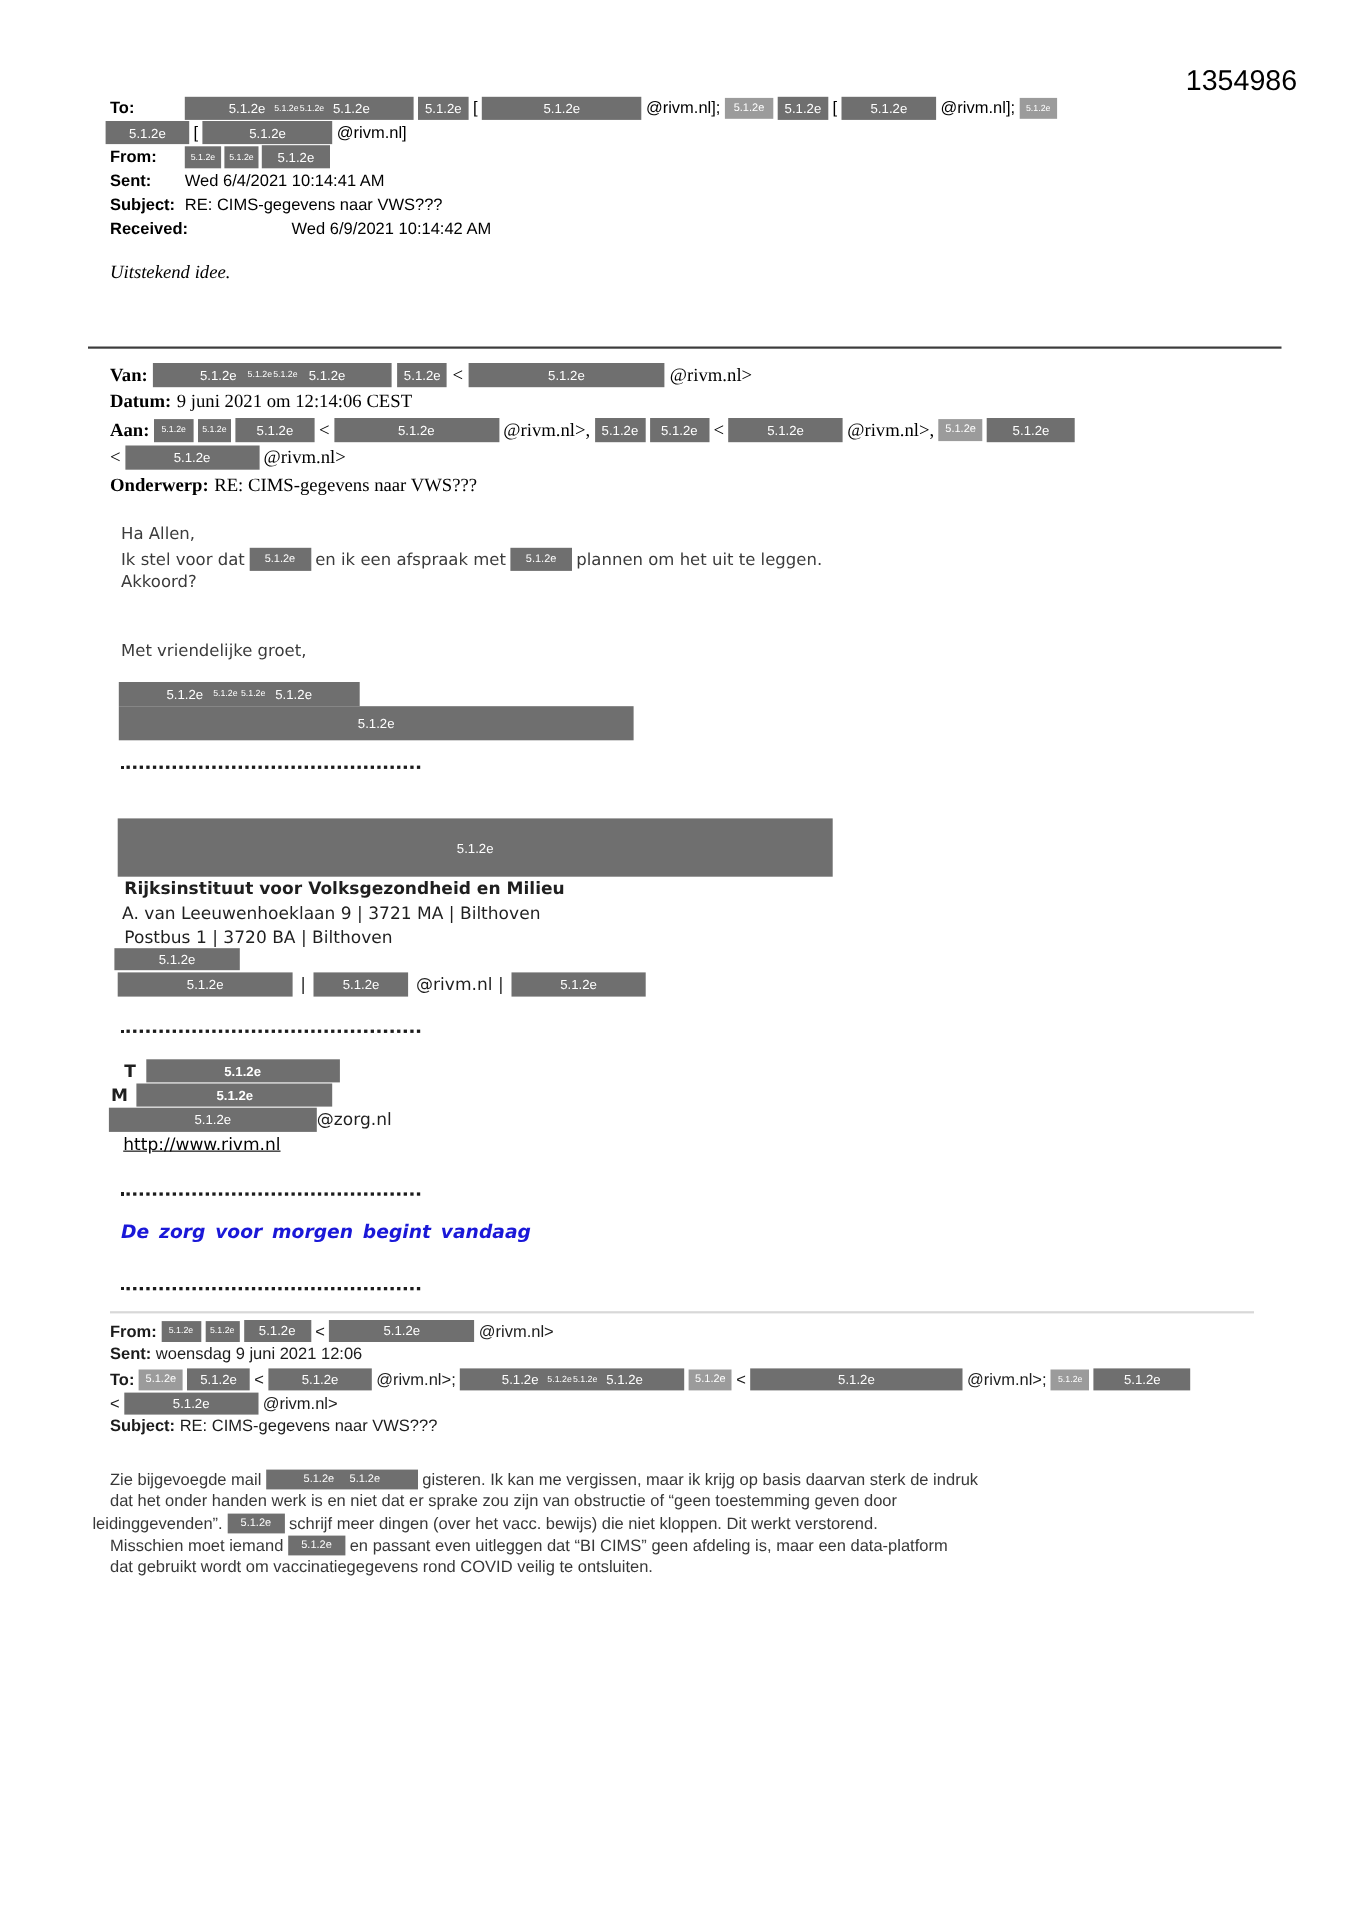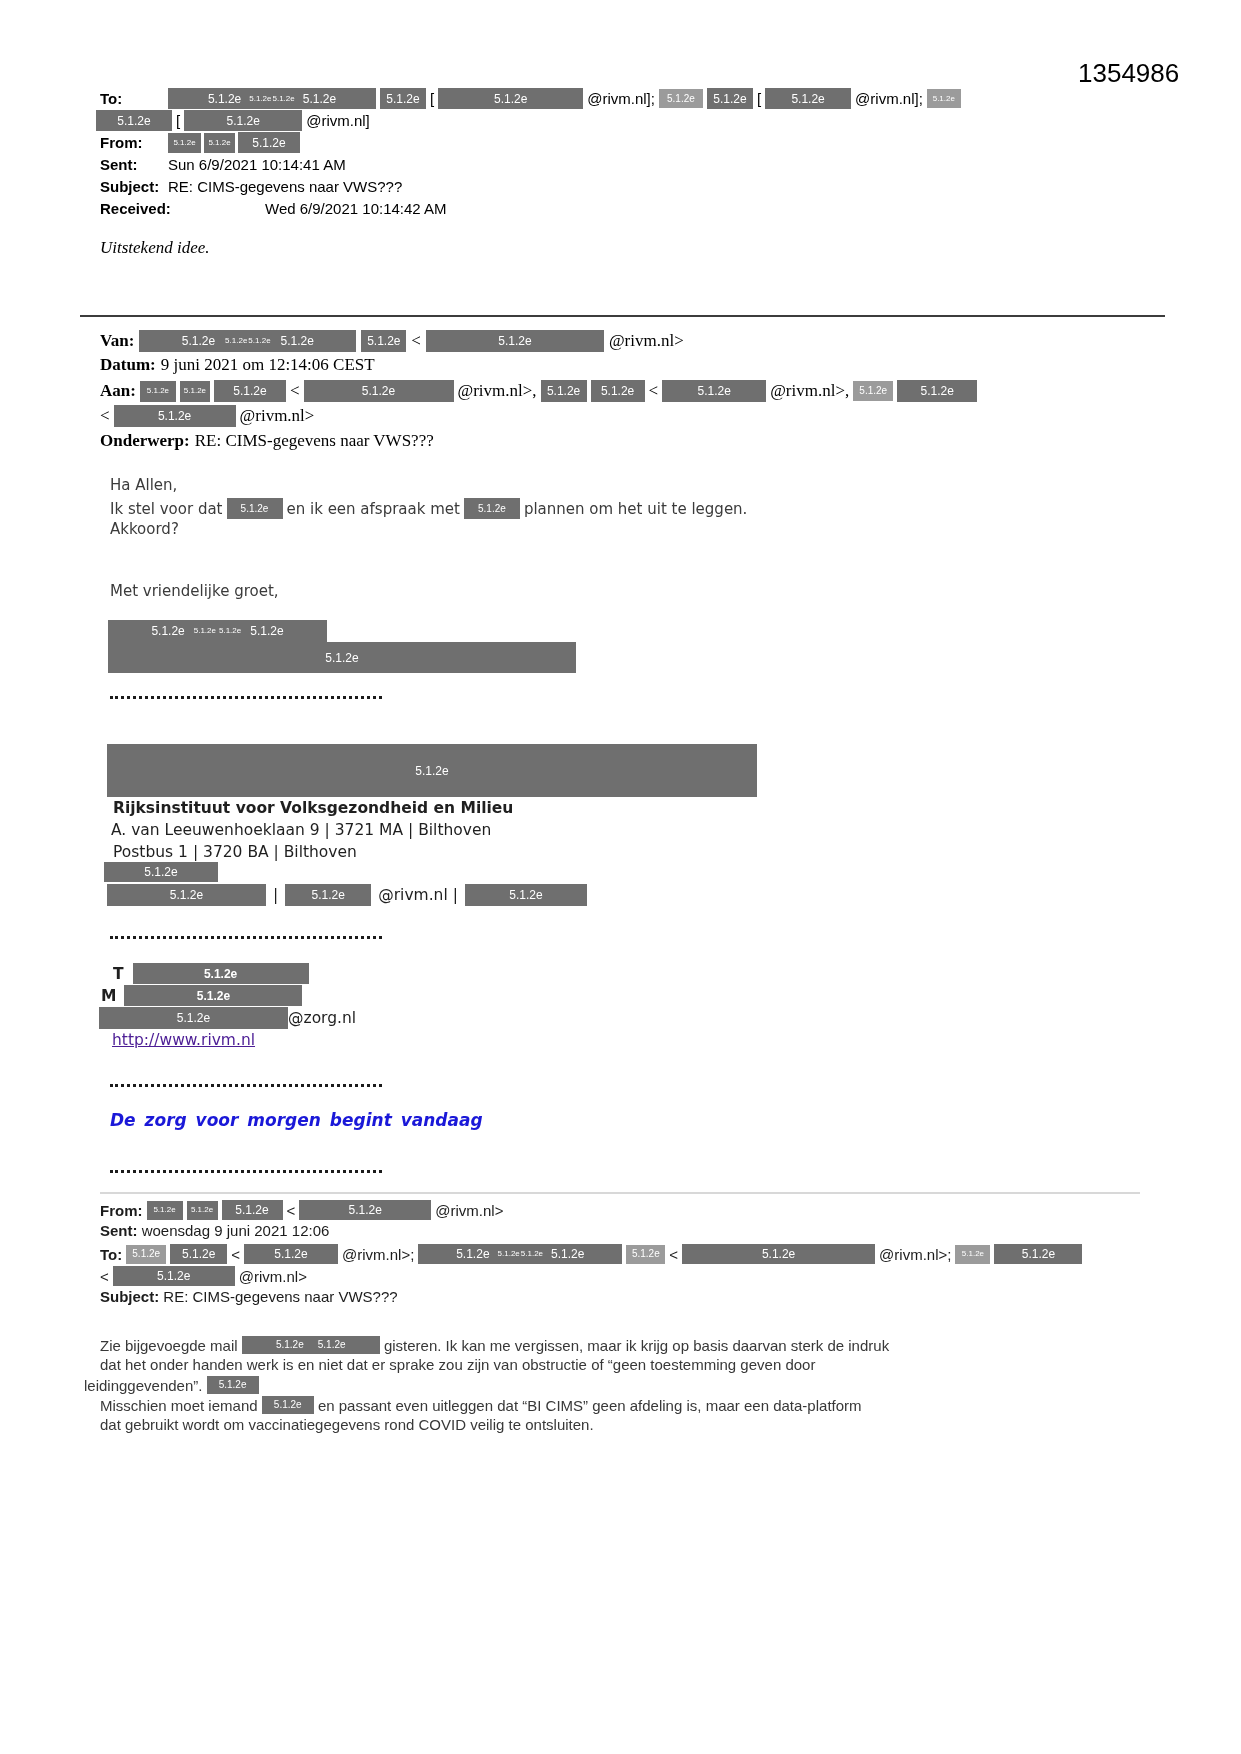--- a/index.html
+++ b/index.html
@@ -20,21 +20,21 @@
   .rdx .rl{font-size:12px;}
   .rdx .rt{font-size:8px;}
   .rdx .rm{font-size:10px;}
   .dv{width:1px;height:70%;background:#fff;display:inline-block;flex:0 0 auto;}
 
   .dots{position:absolute;width:272px;height:0;border-top:3px dotted #1b1b1b;}
   .hr1{position:absolute;left:80px;top:315px;width:1085px;height:0;border-top:2px solid #3c3c3c;}
   .hr2{position:absolute;left:100px;top:1192px;width:1040px;height:0;border-top:2px solid #d8d8d8;}
 
   .pagenum{position:absolute;left:1078px;top:58px;font-family:"Liberation Sans",sans-serif;font-size:26px;color:#000;}
-  .link{font-family:"DejaVu Sans",sans-serif;font-size:15.5px;color:#4c1d95;text-decoration:underline;}
+  .link{font-family:"DejaVu Sans",sans-serif;font-size:15.5px;color:#000000;text-decoration:underline;}
   .slogan{font-family:"DejaVu Sans",sans-serif;font-size:17px;font-weight:bold;font-style:italic;color:#1a18d8;word-spacing:3px;}
   .org{font-family:"DejaVu Sans",sans-serif;font-size:15.5px;color:#1f1f1f;}
 </style>
 </head>
 <body>
 
 <div id="page">
 
   <div class="pagenum">1354986</div>
 
@@ -60,21 +60,21 @@
   </div>
 
   <div class="r sans b" style="left:100px;top:134px;">From:</div>
   <div class="r sans" style="left:168px;top:132px;gap:3px;">
     <span class="rdx" style="width:33px;height:20px;"><span class="rt">5.1.2e</span></span>
     <span class="rdx" style="width:31px;height:20px;"><span class="rt">5.1.2e</span></span>
     <span class="rdx" style="width:62px;height:21px;"><span class="rl">5.1.2e</span></span>
   </div>
 
   <div class="r sans b" style="left:100px;top:156px;">Sent:</div>
-  <div class="r sans" style="left:168px;top:156px;">Sun 6/9/2021 10:14:41 AM</div>
+  <div class="r sans" style="left:168px;top:156px;">Wed 6/4/2021 10:14:41 AM</div>
 
   <div class="r sans b" style="left:100px;top:178px;">Subject:</div>
   <div class="r sans" style="left:168px;top:178px;">RE: CIMS-gegevens naar VWS???</div>
 
   <div class="r sans b" style="left:100px;top:200px;">Received:</div>
   <div class="r sans" style="left:265px;top:200px;">Wed 6/9/2021 10:14:42 AM</div>
 
   <div class="r serif" style="left:100px;top:238px;font-style:italic;">Uitstekend idee.</div>
 
   <div class="hr1"></div>
@@ -233,20 +233,21 @@
     <span>Zie bijgevoegde mail </span>
     <span class="rdx" style="width:138px;height:18px;gap:14px;"><span class="rm">5.1.2e</span><span class="rm">5.1.2e</span></span>
     <span> gisteren. Ik kan me vergissen, maar ik krijg op basis daarvan sterk de indruk</span>
   </div>
   <div class="r para" style="left:100px;top:1356px;">
     <span>dat het onder handen werk is en niet dat er sprake zou zijn van obstructie of “geen toestemming geven door</span>
   </div>
   <div class="r para" style="left:84px;top:1376px;">
     <span>leidinggevenden”. </span>
     <span class="rdx" style="width:52px;height:18px;"><span class="rm">5.1.2e</span></span>
+    <span> schrijf meer dingen (over het vacc. bewijs) die niet kloppen. Dit werkt verstorend.</span>
   </div>
   <div class="r para" style="left:100px;top:1396px;">
     <span>Misschien moet iemand </span>
     <span class="rdx" style="width:52px;height:18px;"><span class="rm">5.1.2e</span></span>
     <span> en passant even uitleggen dat “BI CIMS” geen afdeling is, maar een data-platform</span>
   </div>
   <div class="r para" style="left:100px;top:1416px;">
     <span>dat gebruikt wordt om vaccinatiegegevens rond COVID veilig te ontsluiten.</span>
   </div>
 

